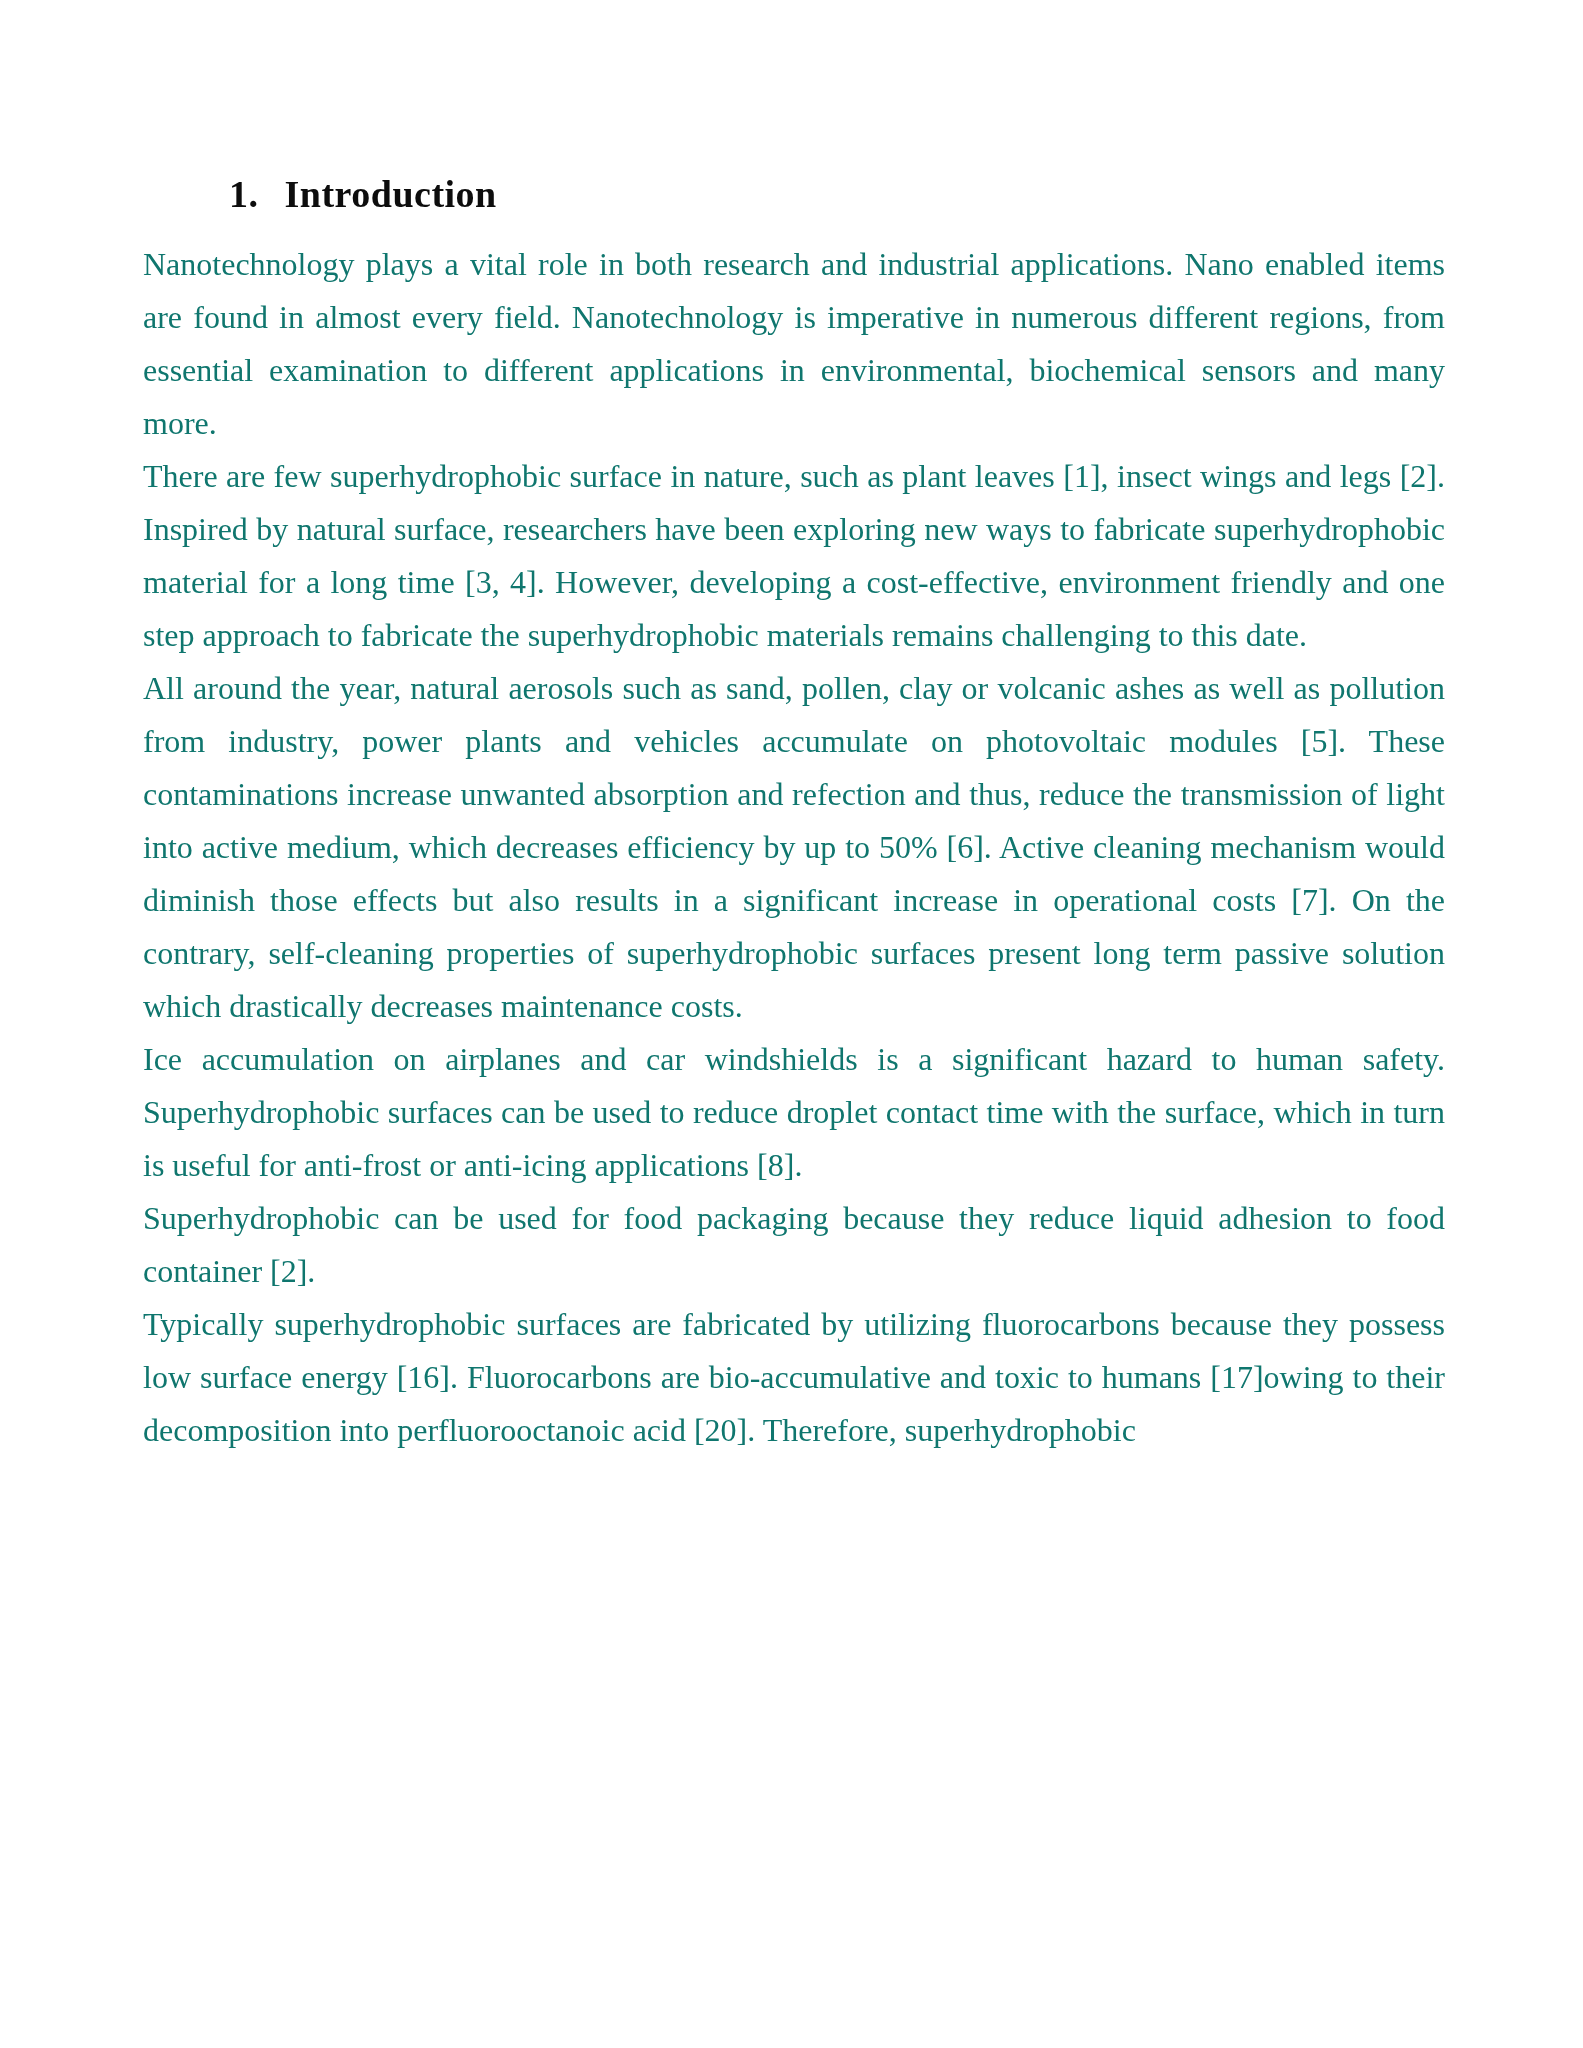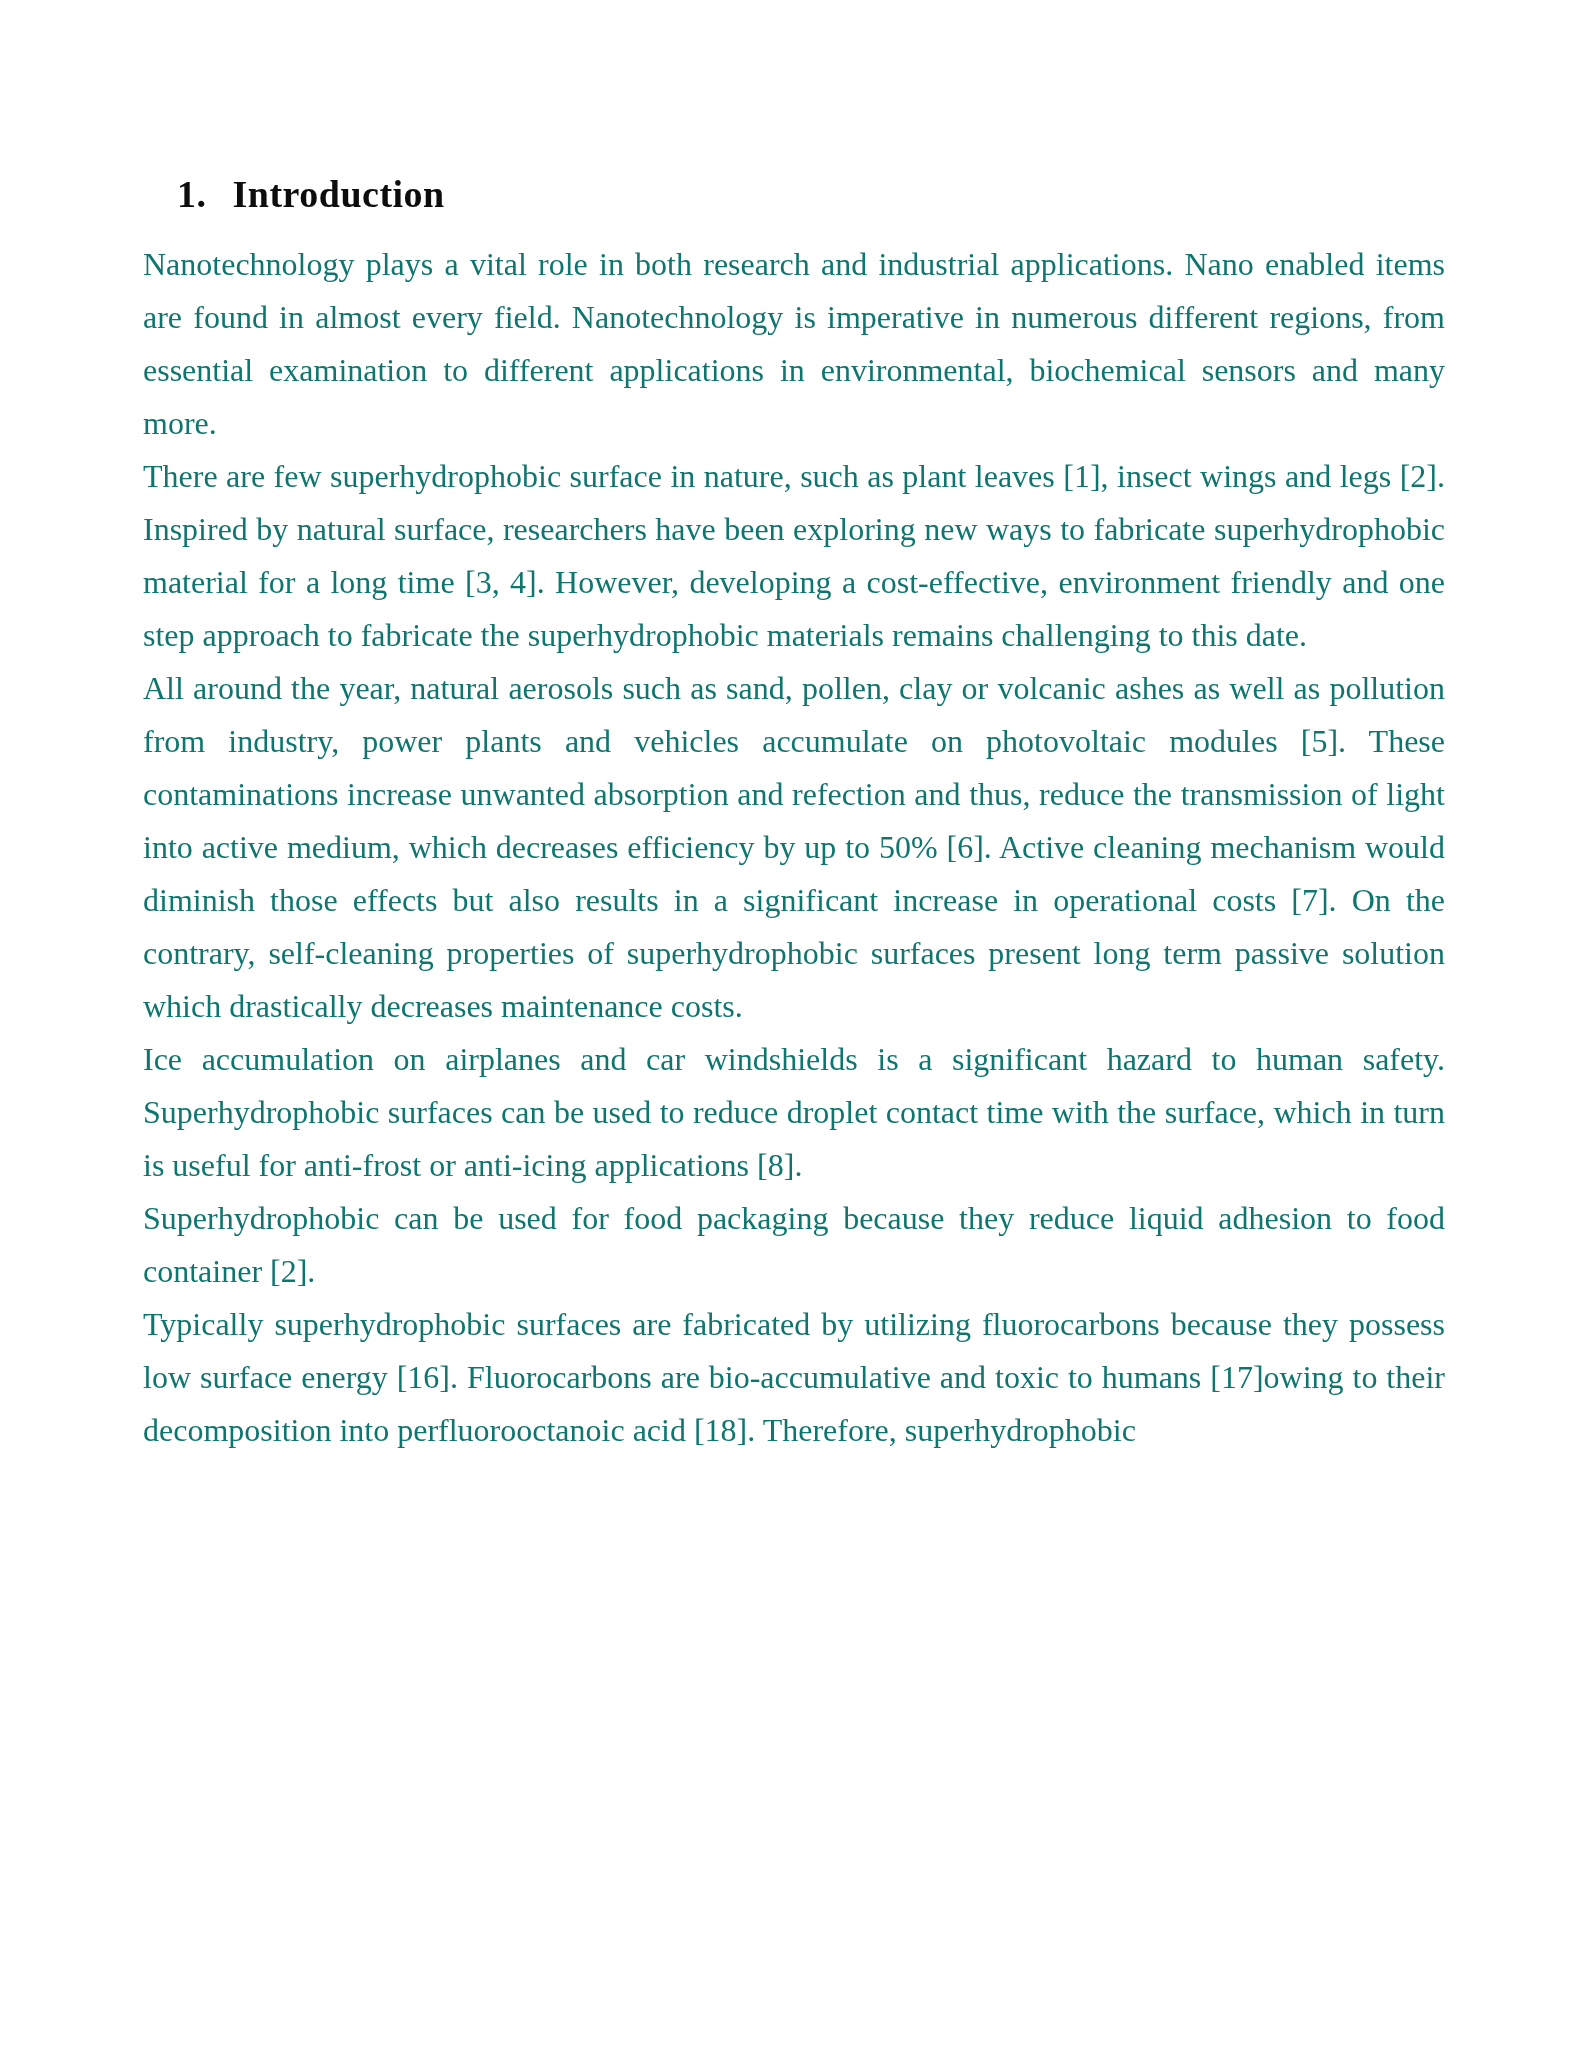--- a/index.html
+++ b/index.html
@@ -16,21 +16,21 @@
     color: #111111;
     overflow: hidden;
   }
   .content {
     position: absolute;
     left: 143px;
     top: 172px;
     width: 1302px;
   }
   h1.section-heading {
-    margin: 0 0 22px 34px;
+    margin: 0 0 22px 86px;
     font-size: 38px;
     font-weight: bold;
     color: #0d0d0d;
     letter-spacing: 0.5px;
   }
   h1.section-heading .heading-number {
     margin-right: 26px;
   }
   .body-text p {
     margin: 0;
@@ -54,17 +54,17 @@
     <h1 class="section-heading">
       <span class="heading-number">1.</span><span>Introduction</span>
     </h1>
 
     <div class="body-text">
       <p>Nanotechnology plays a vital role in both research and industrial applications. Nano enabled items are found in almost every field. Nanotechnology is imperative in numerous different regions, from essential examination to different applications in environmental, biochemical sensors and many more.</p>
       <p>There are few superhydrophobic surface in nature, such as plant leaves [1], insect wings and legs [2]. Inspired by natural surface, researchers have been exploring new ways to fabricate superhydrophobic material for a long time [3, 4]. However, developing a cost-effective, environment friendly and one step approach to fabricate the superhydrophobic materials remains challenging to this date.</p>
       <p>All around the year, natural aerosols such as sand, pollen, clay or volcanic ashes as well as pollution from industry, power plants and vehicles accumulate on photovoltaic modules [5]. These contaminations increase unwanted absorption and refection and thus, reduce the transmission of light into active medium, which decreases efficiency by up to 50% [6]. Active cleaning mechanism would diminish those effects but also results in a significant increase in operational costs [7]. On the contrary, self-cleaning properties of superhydrophobic surfaces present long term passive solution which drastically decreases maintenance costs.</p>
       <p>Ice accumulation on airplanes and car windshields is a significant hazard to human safety. Superhydrophobic surfaces can be used to reduce droplet contact time with the surface, which in turn is useful for anti-frost or anti-icing applications [8].</p>
       <p>Superhydrophobic can be used for food packaging because they reduce liquid adhesion to food container [2].</p>
-      <p>Typically superhydrophobic surfaces are fabricated by utilizing fluorocarbons because they possess low surface energy [16]. Fluorocarbons are bio-accumulative and toxic to humans [17]owing to their decomposition into perfluorooctanoic acid [18]. Therefore, superhydrophobic</p>
+      <p>Typically superhydrophobic surfaces are fabricated by utilizing fluorocarbons because they possess low surface energy [16]. Fluorocarbons are bio-accumulative and toxic to humans [17]owing to their decomposition into perfluorooctanoic acid [20]. Therefore, superhydrophobic</p>
     </div>
 
   </div>
 </div>
 
 </body></html>

